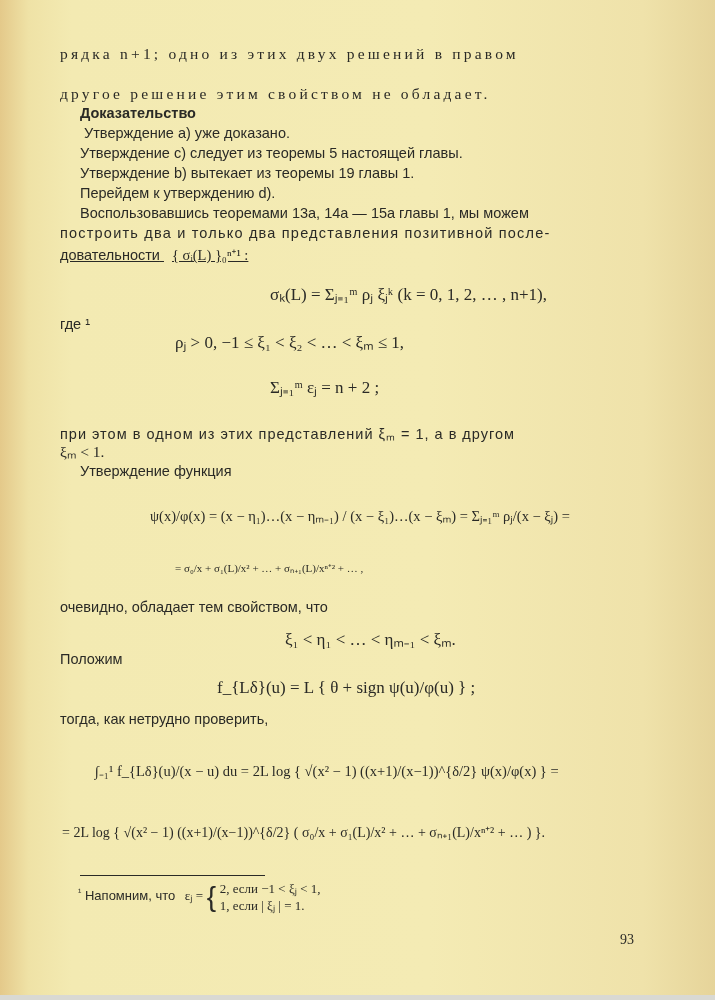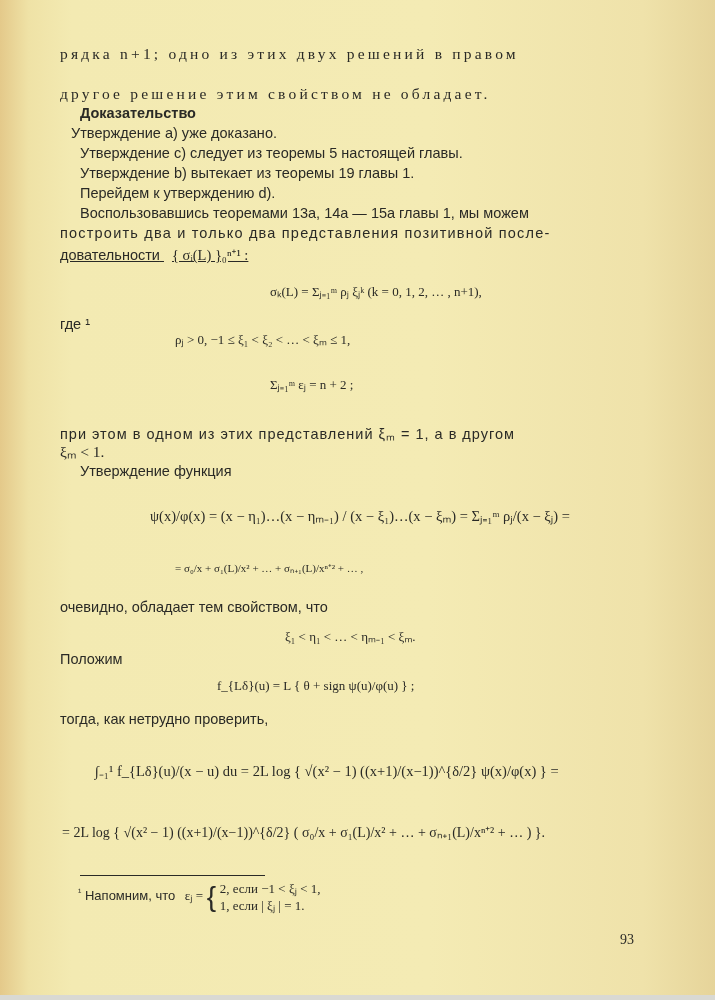--- a/index.html
+++ b/index.html
@@ -9,37 +9,37 @@
     font-family: "Liberation Serif", serif;
     color: #2a2a26;
     position: relative;
   }
   .page { position: absolute; left: 0; top: 0; width: 611px; height: 1000px; }
   .bottom-strip { position: absolute; left: 0; bottom: 0; width: 715px; height: 5px; background: #d9d9d3; }
   .line { position: absolute; white-space: nowrap; font-size: 15.5px; line-height: 18px; }
   .spaced { letter-spacing: 3.2px; }
   .sans { font-family: "Liberation Sans", sans-serif; font-size: 14.5px; }
   .bold { font-weight: bold; }
-  .math { position: absolute; white-space: nowrap; font-size: 13px; font-family: "Liberation Serif", serif; }
+  .math { position: absolute; white-space: nowrap; font-size: 17px; font-family: "Liberation Serif", serif; }
   .big { font-size: 28px; line-height: 28px; vertical-align: middle; }
   sub, sup { font-size: 10px; }
   .footrule { position: absolute; left: 80px; top: 875px; width: 185px; height: 1px; background: #2a2a26; }
   .footnote { position: absolute; left: 78px; top: 880px; font-size: 13px; font-family: "Liberation Sans", sans-serif; white-space: nowrap; }
   .brace-case { display: inline-block; vertical-align: middle; font-family: "Liberation Serif", serif; font-size: 13px; line-height: 17px; }
   .pagenum { position: absolute; left: 620px; top: 932px; font-size: 14px; font-family: "Liberation Serif", serif; }
 </style>
 </head>
 <body>
 
 <div class="page">
 
   <div class="line spaced" style="left:60px; top:45px;">рядка n+1; одно из этих двух решений в правом</div>
   <div class="line spaced" style="left:60px; top:85px;">другое решение этим свойством не обладает.</div>
   <div class="line sans bold" style="left:80px; top:104px;text-align:right;">Доказательство</div>
-  <div class="line sans" style="left:71px; top:124px;">Утверждение a) уже доказано.</div>
+  <div class="line sans" style="left:84px; top:124px;">Утверждение a) уже доказано.</div>
   <div class="line sans" style="left:80px; top:144px;">Утверждение c) следует из теоремы 5 настоящей главы.</div>
   <div class="line sans" style="left:80px; top:164px;">Утверждение b) вытекает из теоремы 19 главы 1.</div>
   <div class="line sans" style="left:80px; top:184px;">Перейдем к утверждению d).</div>
   <div class="line sans" style="left:80px; top:204px;">Воспользовавшись теоремами 13a, 14a — 15a главы 1, мы можем</div>
   <div class="line sans" style="left:60px; top:224px; letter-spacing:1.2px;">построить два и только два представления позитивной после-</div>
   <div class="line sans" style="left:60px; top:246px;text-decoration:underline;">
     <span>довательности</span>
     <span style="margin-left:8px; font-family:'Liberation Serif', serif;">{ σᵢ(L) }₀ⁿ⁺¹ :</span>
   </div>
 

